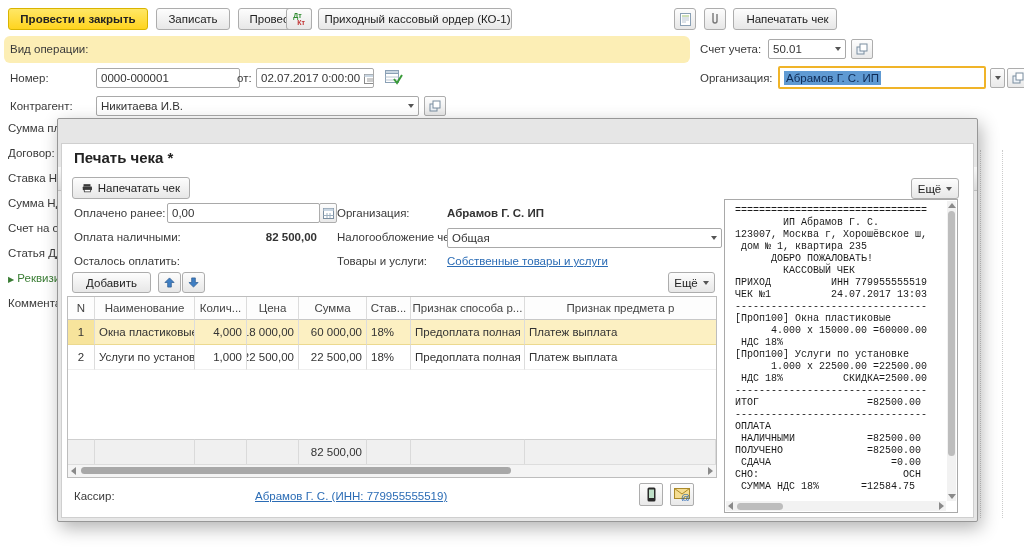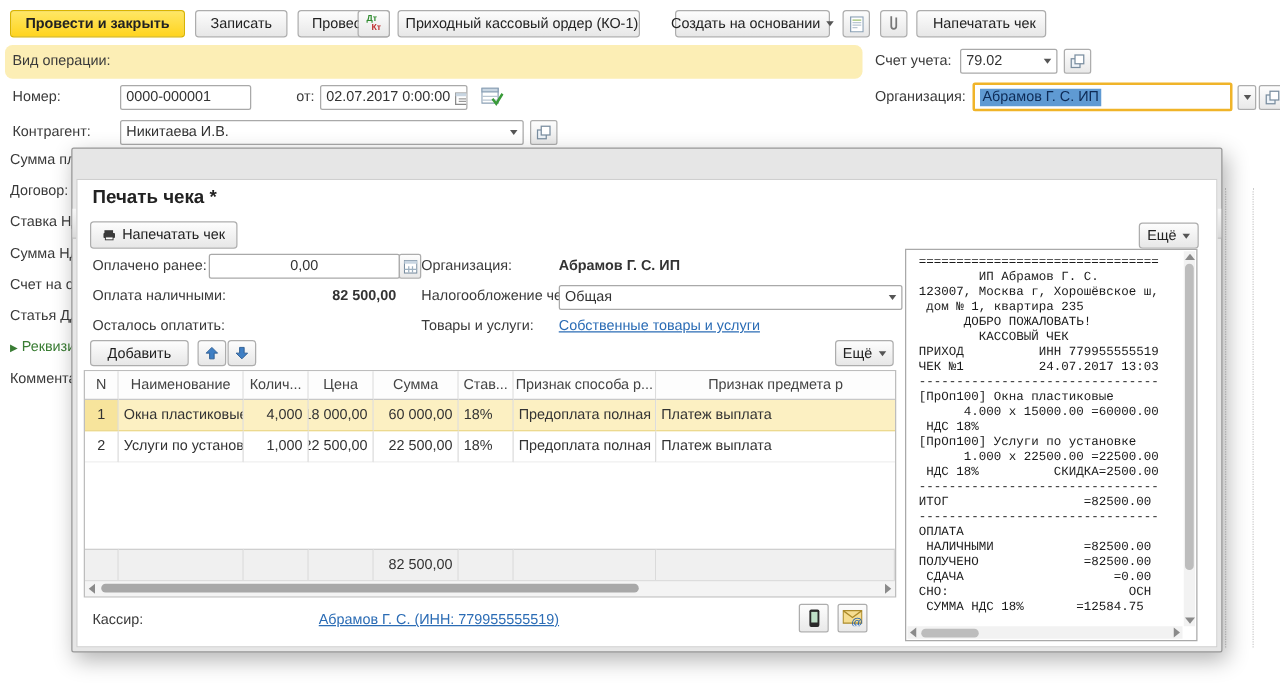--- a/index.html
+++ b/index.html
@@ -78,24 +78,20 @@
       </span>
   </div>
   <div class="btn" style="left:318px;top:8px;width:194px">
     <svg width="14" height="13" viewBox="0 0 14 13">
         <rect x="3" y="0" width="8" height="3" fill="#8fa6ba"></rect>
         <rect x="1" y="3" width="12" height="6" rx="1" fill="#5b7fa6"></rect>
         <rect x="3" y="7" width="8" height="5" fill="#fff" stroke="#5b7fa6"></rect>
       </svg>
     <span>Приходный кассовый ордер (КО-1)</span>
   </div>
-  <div class="btn" style="left:540px;top:8px;width:124px">
-    <span>Создать на основании</span>
-    <span class="caret"></span>
-  </div>
   <div class="btn" style="left:674px;top:8px;width:22px;padding:0">
     <svg width="11" height="13" viewBox="0 0 11 13">
         <rect x="0.5" y="0.5" width="10" height="12" fill="#fff" stroke="#8aa0b5"></rect>
         <line x1="2" y1="3" x2="9" y2="3" stroke="#9ec06f"></line>
         <line x1="2" y1="5" x2="9" y2="5" stroke="#b9c6d2"></line>
         <line x1="2" y1="7" x2="9" y2="7" stroke="#b9c6d2"></line>
         <line x1="2" y1="9" x2="6" y2="9" stroke="#b9c6d2"></line>
       </svg>
   </div>
   <div class="btn" style="left:704px;top:8px;width:22px;padding:0">
@@ -109,34 +105,34 @@
         <rect x="1" y="4" width="12" height="5" rx="1" fill="#3a3a3a"></rect>
         <rect x="3" y="8" width="8" height="3" fill="#fff" stroke="#3a3a3a"></rect>
       </svg>
     <span>Напечатать чек</span>
   </div>
 
   <div class="abs" style="left:4px;top:36px;width:686px;height:27px;background:#fceeb5;border-radius:6px"></div>
   <div class="lbl" style="left:10px;top:43px">Вид операции:</div>
   <div class="lbl" style="left:700px;top:43px">Счет учета:</div>
   <div class="field" style="left:768px;top:39px;width:78px">
-    <span>79.02</span>
+    <span>50.01</span>
     <span class="caret-wrap">
         <span class="caret"></span>
       </span>
   </div>
   <div class="sq-btn" style="left:851px;top:39px;width:22px">
     <svg width="12" height="12" viewBox="0 0 12 12">
         <rect x="1" y="4" width="7" height="7" fill="#eef3f8" stroke="#7a8ea0"></rect>
         <rect x="4" y="1" width="7" height="7" fill="#fff" stroke="#7a8ea0"></rect>
       </svg>
   </div>
 
   <div class="lbl" style="left:10px;top:72px">Номер:</div>
-  <div class="field" style="left:96px;top:68px;width:105px">
+  <div class="field" style="left:96px;top:68px;width:144px">
     <span>0000-000001</span>
   </div>
   <div class="lbl" style="left:237px;top:72px">от:</div>
   <div class="field" style="left:256px;top:68px;width:118px">
     <span>02.07.2017 0:00:00</span>
     <span class="caret-wrap">
       <svg width="11" height="11" viewBox="0 0 11 11">
           <rect x="0.5" y="1.5" width="10" height="9" fill="#fff" stroke="#8a8a8a"></rect>
           <rect x="0.5" y="1.5" width="10" height="2.5" fill="#c9d6e2"></rect>
           <line x1="3" y1="6" x2="9" y2="6" stroke="#9a9a9a"></line>
@@ -234,21 +230,21 @@
             <rect x="3" y="8" width="8" height="3" fill="#fff" stroke="#3a3a3a"></rect>
           </svg>
         <span>Напечатать чек</span>
       </div>
       <div class="btn" style="right:14px;top:34px;width:48px;height:21px">
         <span>Ещё</span>
           <span class="caret"></span>
       </div>
 
       <div class="lbl" style="left:12px;top:63px">Оплачено ранее:</div>
-      <div class="field" style="left:105px;top:59px;width:153px;justify-content:center">
+      <div class="field" style="left:105px;top:59px;width:153px;justify-content:flex-start">
         <span>0,00</span>
       </div>
       <div class="sq-btn" style="left:257px;top:59px;width:18px">
         <svg width="11" height="11" viewBox="0 0 11 11">
             <rect x="0.5" y="0.5" width="10" height="10" fill="#fff" stroke="#7a8ea0"></rect>
             <rect x="0.5" y="0.5" width="10" height="2.5" fill="#c9d6e2"></rect>
             <line x1="4" y1="5" x2="4" y2="10" stroke="#9db0c0"></line>
             <line x1="7" y1="5" x2="7" y2="10" stroke="#9db0c0"></line>
             <line x1="0.5" y1="7.5" x2="10.5" y2="7.5" stroke="#9db0c0"></line>
           </svg>

